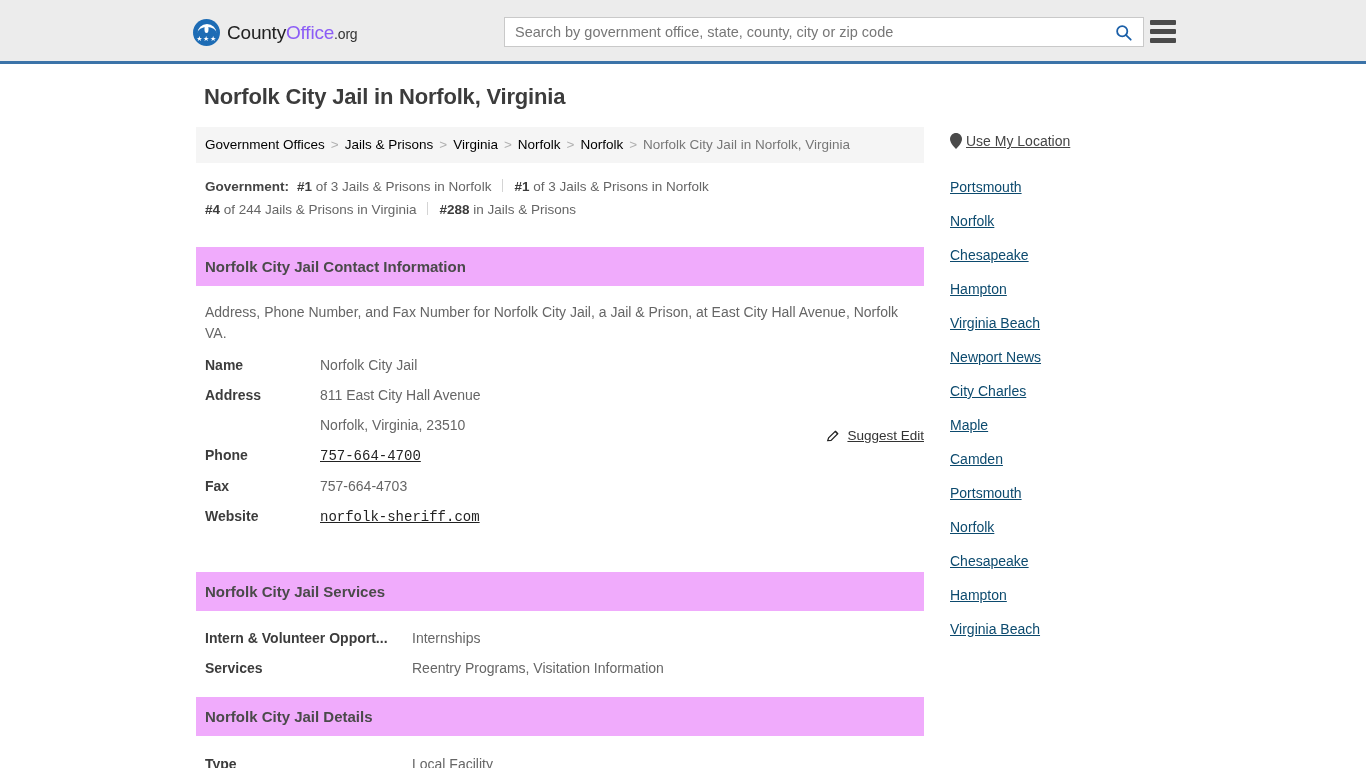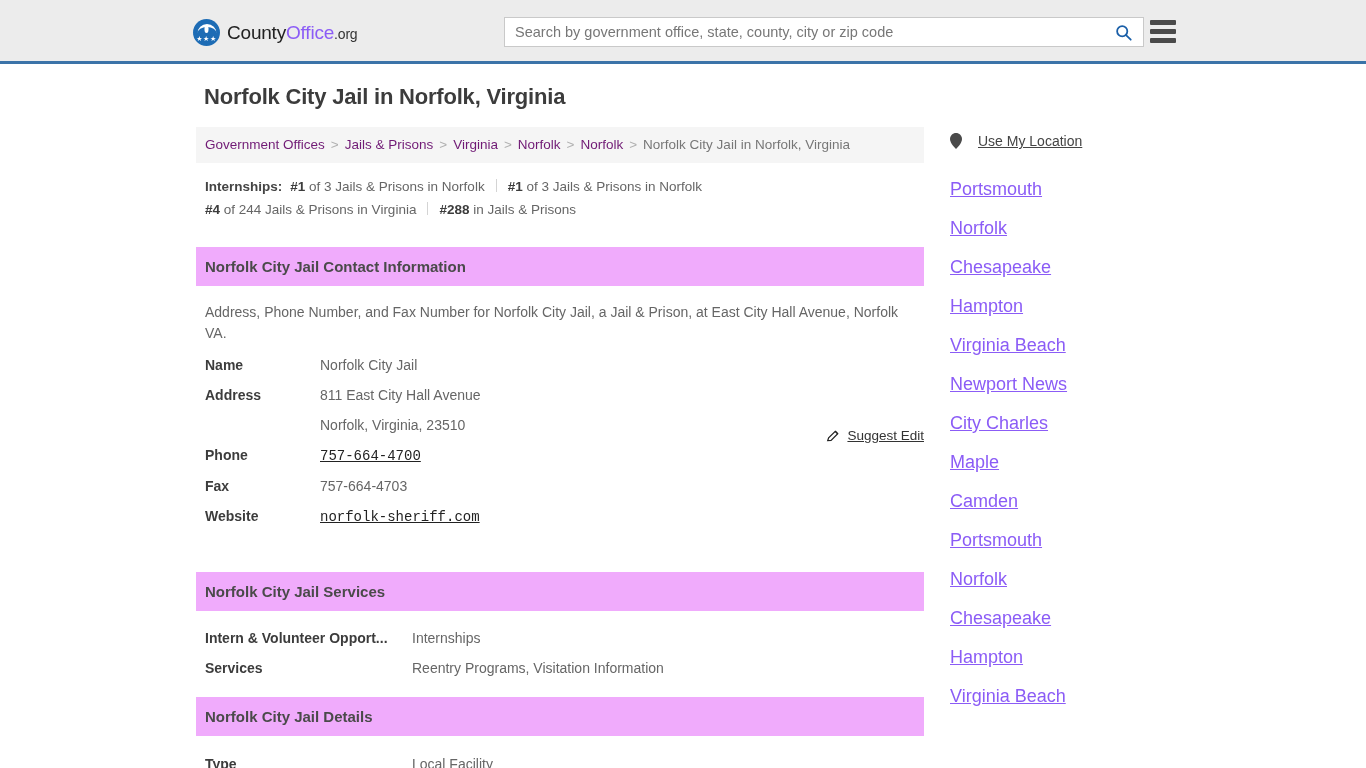--- a/index.html
+++ b/index.html
@@ -164,21 +164,21 @@
   }
 
   .breadcrumb {
     background: #f5f5f5;
     padding: 9px 9px;
     font-size: 13.5px;
     color: #777;
     line-height: 18px;
   }
   .breadcrumb a {
-    color: #701a75;
+    color: #000000;
     text-decoration: none;
   }
   .breadcrumb .sep { color: #b0b0b0; margin: 0 6px; }
   .breadcrumb .current { color: #777; }
 
   .popularity {
     padding: 12px 9px 4px 9px;
     font-size: 13.5px;
     color: #666;
     line-height: 23px;
@@ -260,28 +260,28 @@
     padding: 12px 10px;
     font-size: 15.5px;
     font-weight: bold;
     color: #3c3c3c;
   }
   .side-list { padding: 6px 0 0 0; margin: 0; list-style: none; }
   .side-list li { padding: 0; }
   .side-list a {
     display: inline-block;
     padding: 9px 10px;
-    font-size: 18px;
-    color: #8b5cf6;
+    font-size: 14px;
+    color: #0c4a6e;
     text-decoration: underline;
   }
   .loc-row {
     display: flex;
     align-items: center;
-    gap: 16px;
+    gap: 4px;
     padding: 15px 10px;
   }
   .loc-row a {
     padding: 0;
     font-size: 14px;
     color: #444;
     text-decoration: underline;
   }
   .pin-icon { width: 12px; height: 16px; flex: none; }
 </style>
@@ -320,21 +320,21 @@
   <div class="main-col">
 
     <h1 class="page-title">Norfolk City Jail in Norfolk, Virginia</h1>
 
     <div class="breadcrumb">
       <a href="#">Government Offices</a><span class="sep">&gt;</span><a href="#">Jails &amp; Prisons</a><span class="sep">&gt;</span><a href="#">Virginia</a><span class="sep">&gt;</span><a href="#">Norfolk</a><span class="sep">&gt;</span><a href="#">Norfolk</a><span class="sep">&gt;</span><span class="current">Norfolk City Jail in Norfolk, Virginia</span>
     </div>
 
     <div class="popularity">
       <div>
-        <span class="label">Internships:</span><span class="pop-item"><b>#1</b>
+        <span class="label">Government:</span><span class="pop-item"><b>#1</b>
           <span>of 3 Jails &amp; Prisons in Norfolk</span></span><span class="pop-divider"></span><span class="pop-item"><b>#1</b>
           <span>of 3 Jails &amp; Prisons in Norfolk</span></span>
       </div>
       <div>
         <span class="pop-item"><b>#4</b>
           <span>of 244 Jails &amp; Prisons in Virginia</span></span><span class="pop-divider"></span><span class="pop-item"><b>#288</b>
           <span>in Jails &amp; Prisons</span></span>
       </div>
     </div>
 

